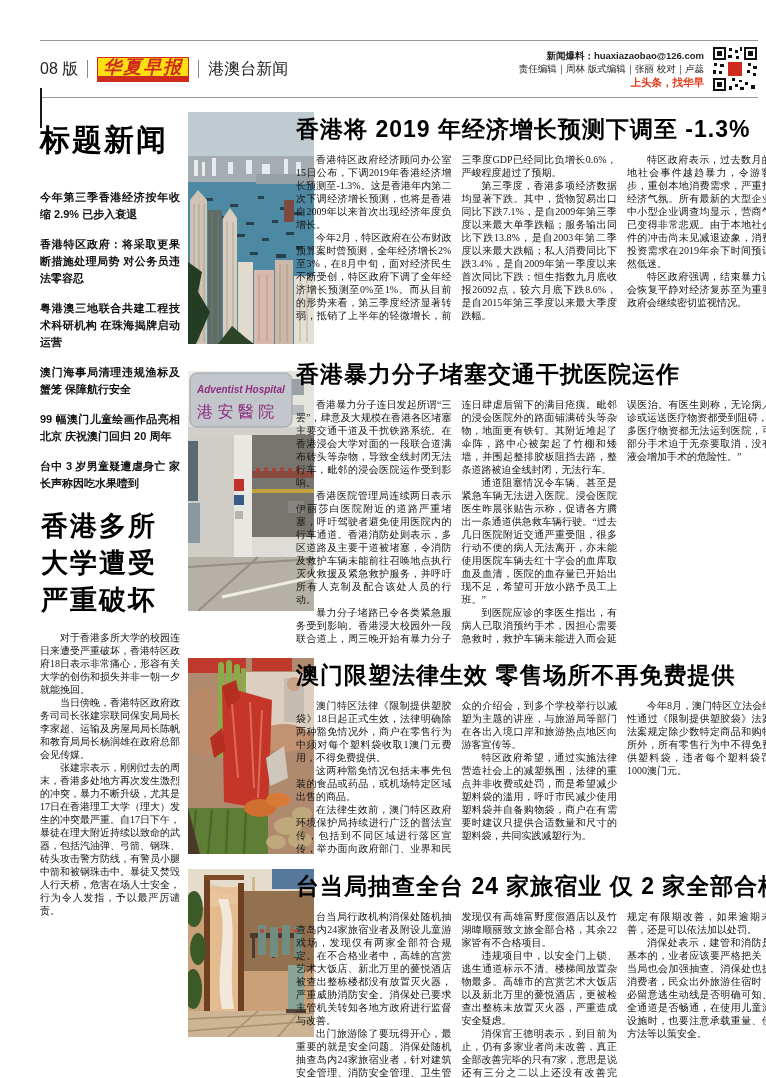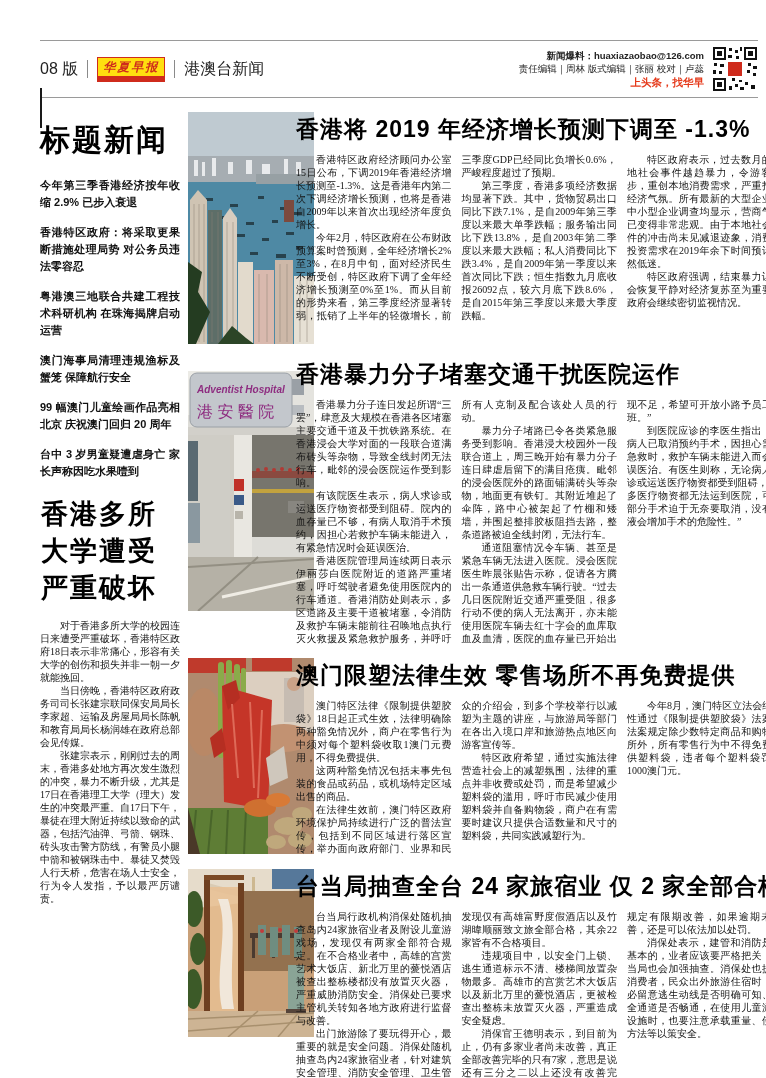--- a/index.html
+++ b/index.html
@@ -11,35 +11,35 @@
   }
   .inner { padding:0 8px 0 40px; }
 
   
   .rule { border-top:1px solid #9a9a9a; }
   .top-rule { margin-top:40px; }
   .header-row { display:flex; align-items:center; justify-content:space-between; height:56px; }
   .mast-left { display:flex; align-items:center; gap:9px; font-family:"Liberation Sans",sans-serif; font-size:16px; color:#222; }
   .vbar { width:1px; height:18px; background:#8a8a8a; }
   .logo { display:inline-block; background:#ffdf0f; border:1px solid #cf2b1c; padding:2px 5px 0 5px; }
-  .logo-zh { display:block; color:#cf2b1c; font-weight:bold; font-style:italic; font-size:12px; letter-spacing:2px; line-height:15px; font-family:"Liberation Serif",serif; }
+  .logo-zh { display:block; color:#cf2b1c; font-weight:bold; font-style:italic; font-size:18px; letter-spacing:2px; line-height:15px; font-family:"Liberation Serif",serif; }
   .logo-bar { display:block; height:5px; background:#cf2b1c; margin:1px -5px 0 -5px; }
   .mast-right { display:flex; align-items:center; gap:8px; }
   .contact { text-align:right; font-family:"Liberation Sans",sans-serif; font-size:9.5px; line-height:13.5px; color:#222; }
   .contact .l1 { font-weight:bold; }
   .contact .l3 { color:#e5391a; font-size:10.5px; font-weight:bold; }
   .edge-tick { position:absolute; left:40px; top:88px; width:2px; height:40px; background:#1a1a1a; }
 
   
   .content { display:flex; margin-top:14px; }
   .left-col { width:140px; flex:none; }
   .main-col { flex:1; margin-left:8px; display:flex; flex-direction:column; }
 
   
-  .hl-title { font-family:"Liberation Sans",sans-serif; font-weight:bold; font-size:30px; letter-spacing:2px; margin:8px 0 16px; color:#000; }
+  .hl-title { font-family:"Liberation Sans",sans-serif; font-weight:bold; font-size:30px; letter-spacing:2px; margin:8px 0 28px; color:#000; }
   .hl-list { list-style:none; }
   .hl-list li { font-family:"Liberation Sans",sans-serif; font-weight:600; font-size:11px; line-height:17px; text-align:justify; margin-bottom:13px; color:#111; }
   .left-art-title { font-family:"Liberation Sans",sans-serif; font-weight:bold; font-size:27px; line-height:37px; letter-spacing:2px; margin:16px 1px 12px; color:#000; }
   .left-body p, .cols p { text-indent:2em; text-align:justify; }
   .left-body { font-size:10px; line-height:13px; }
 
   
   .art { display:flex; margin-bottom:12px; }
   .photo-col { width:100px; flex:none; margin-right:8px; }
   .photo-col svg { display:block; }
@@ -255,21 +255,20 @@
               <line x1="34" y1="226" x2="126" y2="206" stroke="#efece4" stroke-width="3"></line>
               <rect x="2" y="2" width="102" height="54" rx="7" fill="#c3c7cc" stroke="#9aa0a6"></rect>
               <text x="9" y="22" font-family="Liberation Sans, sans-serif" font-size="10" font-style="italic" font-weight="bold" fill="#8e2d80">Adventist Hospital</text>
               <text x="9" y="46" font-family="Liberation Sans, sans-serif" font-size="16" fill="#8e2d80">港 安 醫 院</text>
             </svg>
           </div>
           <div class="art-main">
             <h1 class="art-title">香港暴力分子堵塞交通干扰医院运作</h1>
             <div class="cols h2a">
               <p>香港暴力分子连日发起所谓“三罢”，肆意及大规模在香港各区堵塞主要交通干道及干扰铁路系统。在香港浸会大学对面的一段联合道满布砖头等杂物，导致全线封闭无法行车，毗邻的浸会医院运作受到影响。</p>
-              <p>有该院医生表示，病人求诊或运送医疗物资都受到阻碍。院内的血存量已不够，有病人取消手术预约，因担心若救护车辆未能进入，有紧急情况时会延误医治。</p>
               <p>香港医院管理局连续两日表示伊丽莎白医院附近的道路严重堵塞，呼吁驾驶者避免使用医院内的行车通道。香港消防处则表示，多区道路及主要干道被堵塞，令消防及救护车辆未能前往召唤地点执行灭火救援及紧急救护服务，并呼吁所有人克制及配合该处人员的行动。</p>
               <p>暴力分子堵路已令各类紧急服务受到影响。香港浸大校园外一段联合道上，周三晚开始有暴力分子连日肆虐后留下的满目疮痍。毗邻的浸会医院外的路面铺满砖头等杂物，地面更有铁钉。其附近堆起了伞阵，路中心被架起了竹棚和矮墙，并围起整排胶板阻挡去路，整条道路被迫全线封闭，无法行车。</p>
               <p>通道阻塞情况令车辆、甚至是紧急车辆无法进入医院。浸会医院医生昨晨张贴告示称，促请各方腾出一条通道供急救车辆行驶。“过去几日医院附近交通严重受阻，很多行动不便的病人无法离开，亦未能使用医院车辆去红十字会的血库取血及血清，医院的血存量已开始出现不足，希望可开放小路予员工上班。”</p>
               <p>到医院应诊的李医生指出，有病人已取消预约手术，因担心需要急救时，救护车辆未能进入而会延误医治。有医生则称，无论病人求诊或运送医疗物资都受到阻碍，“很多医疗物资都无法运到医院，可能部分手术迫于无奈要取消，没有血液会增加手术的危险性。”</p>
             </div>
           </div>
         </article>
 
         <article class="art">
           <div class="photo-col">

